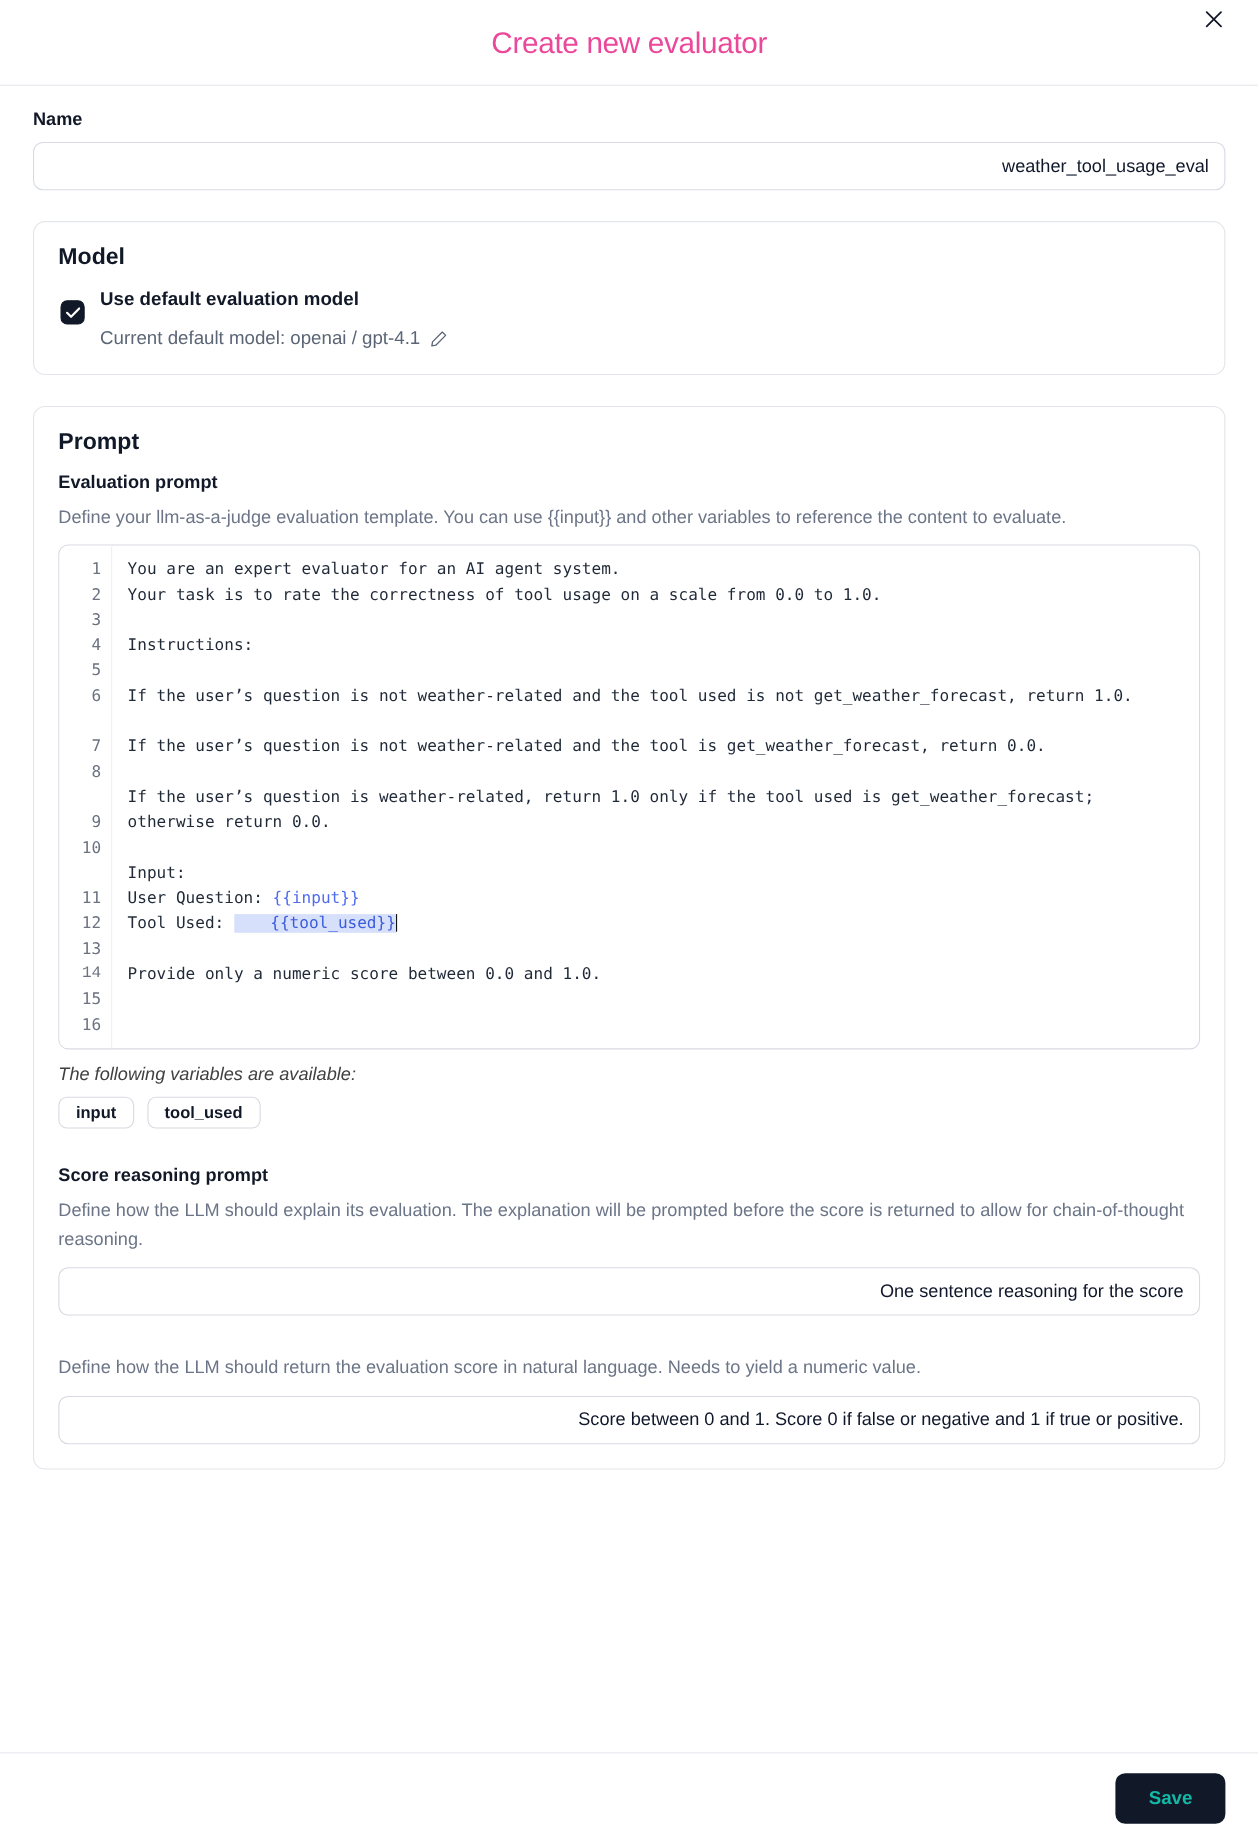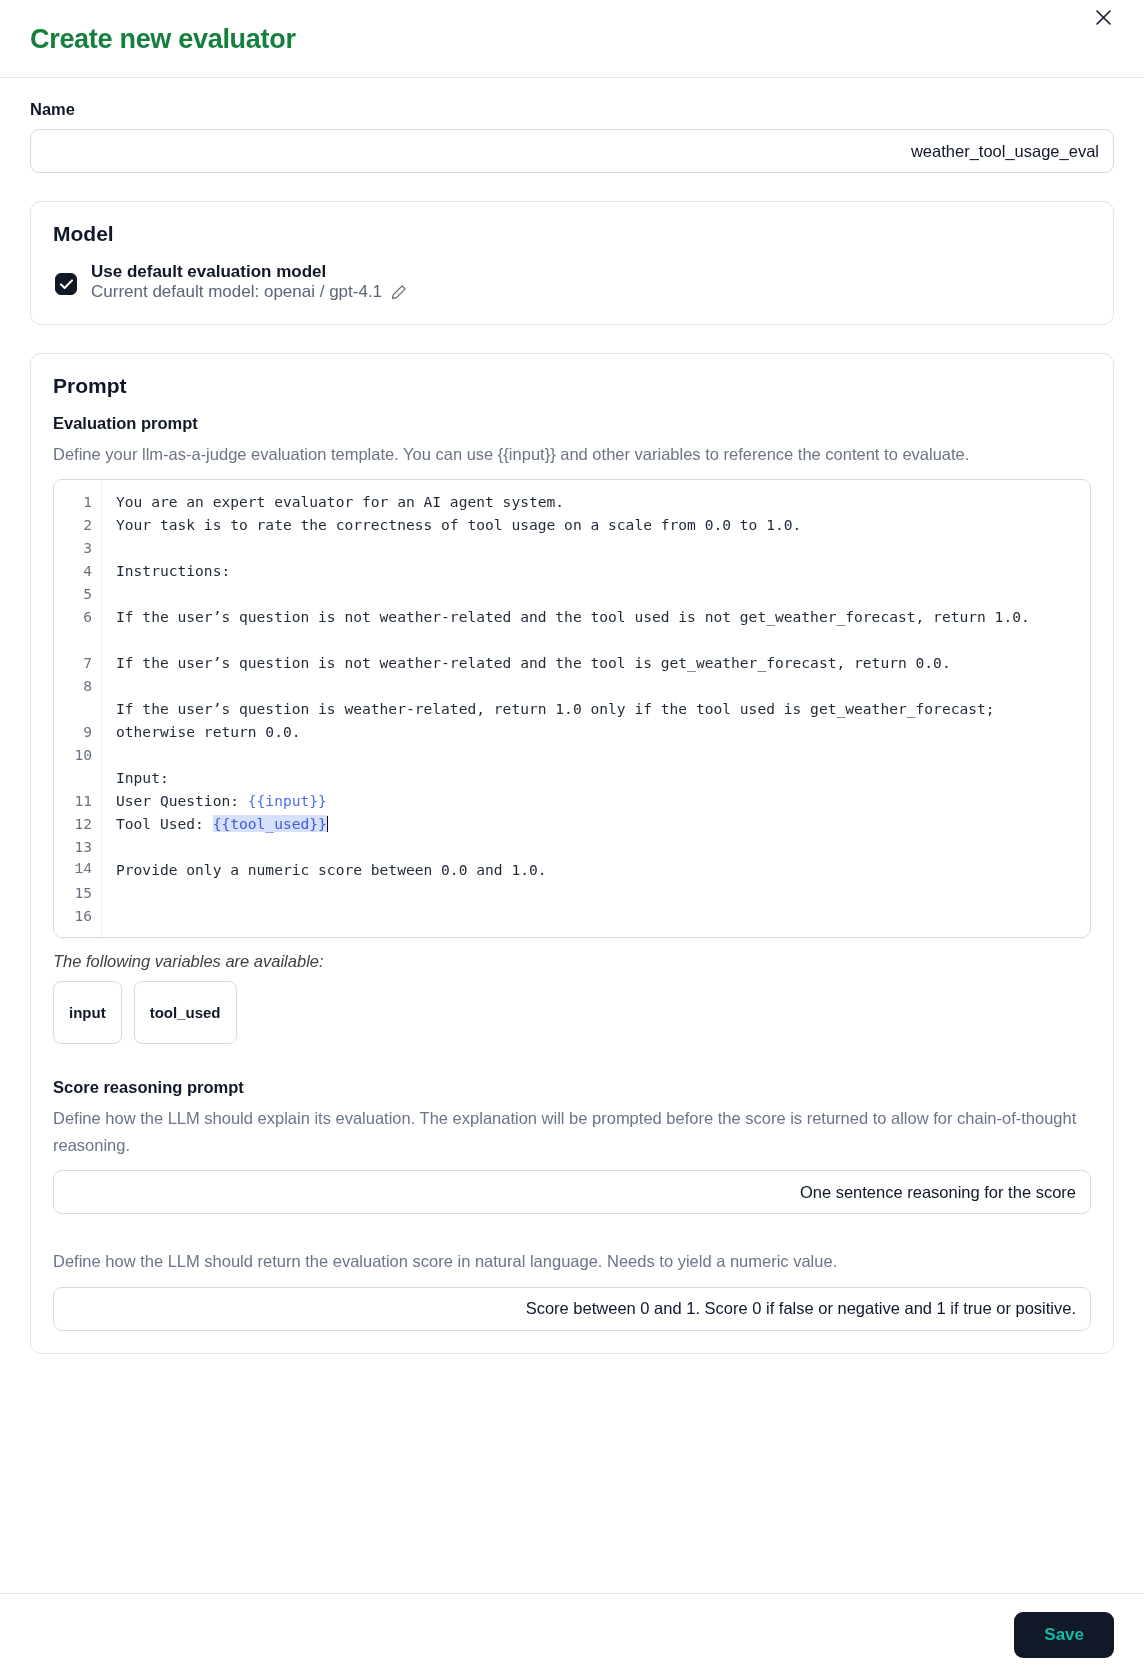--- a/index.html
+++ b/index.html
@@ -18,24 +18,25 @@
   }
 
   
   .modal-header {
     position: relative;
     padding: 24px 30px 22px 30px;
     border-bottom: 1px solid #e7e9ee;
   }
   .modal-title {
     font-size: 27px;
-    font-weight: bold;
+    font-weight: normal;
     letter-spacing: -0.3px;
-    color: #15803d;
+    color: #ec4899;
     margin: 0;
+    text-align: center;
   }
   .close-btn {
     position: absolute;
     top: 2px;
     right: 26px;
     width: 30px;
     height: 30px;
     display: flex;
     align-items: center;
     justify-content: center;
@@ -103,21 +104,21 @@
     background: #111827;
     border: 1px solid #111827;
     display: flex;
     align-items: center;
     justify-content: center;
     margin-top: 11px;
     flex: 0 0 auto;
     cursor: pointer;
   }
   .checkbox svg { display: block; }
-  .model-texts { display: flex; flex-direction: column; gap: 0; }
+  .model-texts { display: flex; flex-direction: column; gap: 16px; }
   .model-main {
     font-size: 17px;
     font-weight: bold;
     color: #111827;
   }
   .model-sub {
     font-size: 17px;
     color: #5b6575;
     display: flex;
     align-items: center;
@@ -166,40 +167,40 @@
     font-family: Liberation Mono, monospace;
   }
   .code {
     flex: 1 1 auto;
     padding: 10px 12px 10px 14px;
     white-space: pre-wrap;
     color: #1f2937;
     overflow-wrap: break-word;
   }
   .code .var { color: #4f6bed; }
-  .code .var-sel { color: #3b5bdb; background: #d7e0fb; }
+  .code .var-sel { color: #3b5bdb; background: #d7e0fb; padding-left: 33px; }
   .caret {
     display: inline-block;
     width: 1px;
     height: 16px;
     background: #111;
     vertical-align: -3px;
   }
 
   .vars-note {
     font-size: 16.5px;
     color: #404040;
     margin: 14px 0 10px 0;
     font-style: italic;
   }
   .chips { display: flex; gap: 12px; }
   .chip {
     border: 1px solid #d7dae1;
     border-radius: 8px;
-    padding: 22px 15px;
+    padding: 5px 15px;
     font-size: 15px;
     font-weight: bold;
     color: #111827;
     background: #fff;
     cursor: pointer;
   }
 
   .section-gap { margin-top: 34px; }
 </style>
 </head>

